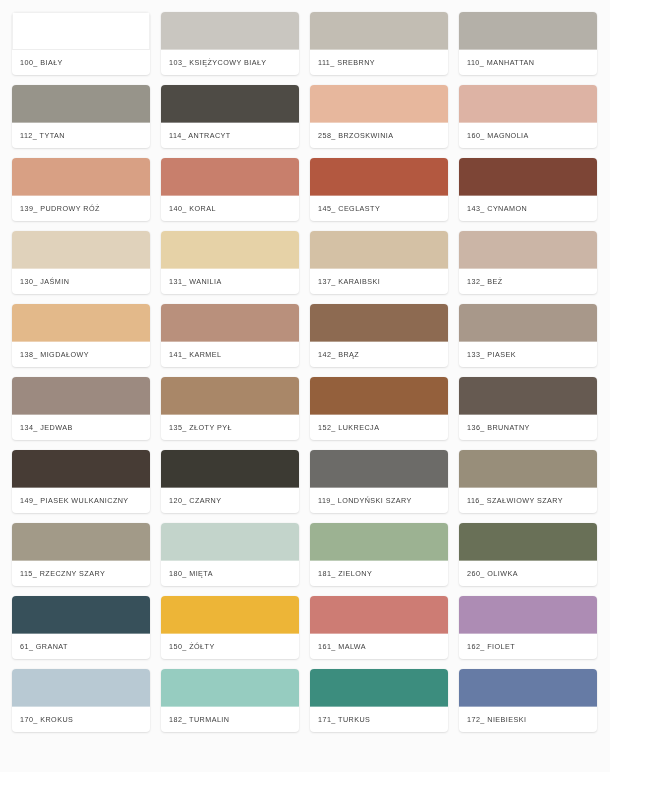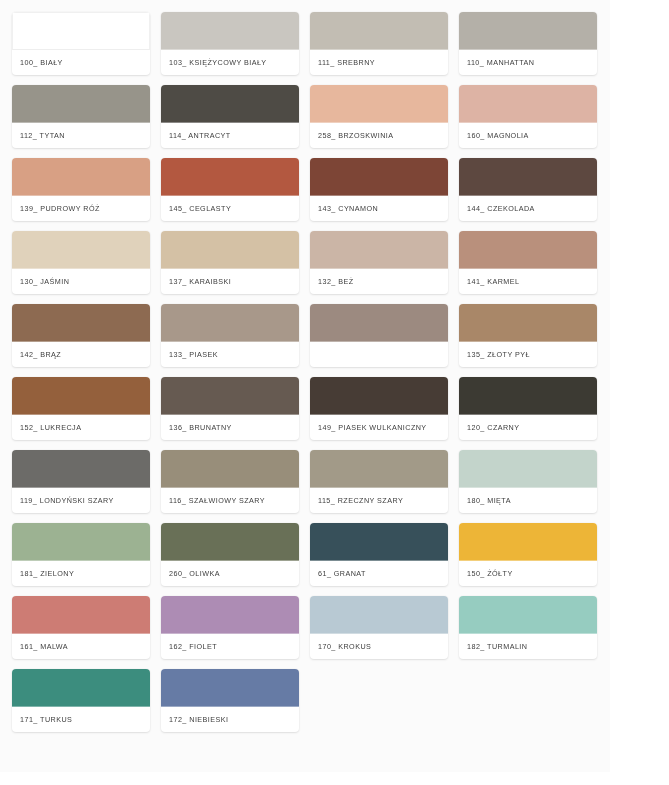--- a/index.html
+++ b/index.html
@@ -114,57 +114,66 @@
       </div>
       <div class="card">
         <div class="swatch" style="background: rgb(221, 179, 164);"></div>
         <div class="card-label">160_ MAGNOLIA</div>
       </div>
       <div class="card">
         <div class="swatch" style="background: rgb(216, 160, 132);"></div>
         <div class="card-label">139_ PUDROWY RÓŻ</div>
       </div>
       <div class="card">
+        <div class="swatch" style="background: rgb(200, 127, 108);"></div>
+        <div class="card-label">140_ KORAL</div>
+      </div>
+      <div class="card">
         <div class="swatch" style="background: rgb(179, 88, 64);"></div>
         <div class="card-label">145_ CEGLASTY</div>
       </div>
       <div class="card">
         <div class="swatch" style="background: rgb(125, 69, 54);"></div>
         <div class="card-label">143_ CYNAMON</div>
       </div>
       <div class="card">
-        <div class="swatch" style="background: rgb(93, 72, 64);"></div>
-        <div class="card-label">144_ CZEKOLADA</div>
-      </div>
-      <div class="card">
         <div class="swatch" style="background: rgb(224, 210, 187);"></div>
         <div class="card-label">130_ JAŚMIN</div>
       </div>
       <div class="card">
+        <div class="swatch" style="background: rgb(230, 210, 167);"></div>
+        <div class="card-label">131_ WANILIA</div>
+      </div>
+      <div class="card">
         <div class="swatch" style="background: rgb(212, 193, 165);"></div>
         <div class="card-label">137_ KARAIBSKI</div>
       </div>
       <div class="card">
         <div class="swatch" style="background: rgb(203, 181, 166);"></div>
         <div class="card-label">132_ BEŻ</div>
       </div>
       <div class="card">
+        <div class="swatch" style="background: rgb(227, 185, 138);"></div>
+        <div class="card-label">138_ MIGDAŁOWY</div>
+      </div>
+      <div class="card">
         <div class="swatch" style="background: rgb(185, 144, 124);"></div>
         <div class="card-label">141_ KARMEL</div>
       </div>
       <div class="card">
         <div class="swatch" style="background: rgb(141, 106, 81);"></div>
         <div class="card-label">142_ BRĄZ</div>
       </div>
       <div class="card">
         <div class="swatch" style="background: rgb(168, 152, 138);"></div>
         <div class="card-label">133_ PIASEK</div>
       </div>
       <div class="card">
         <div class="swatch" style="background: rgb(156, 138, 128);"></div>
+        <div class="card-label">134_ JEDWAB</div>
       </div>
       <div class="card">
         <div class="swatch" style="background: rgb(169, 135, 104);"></div>
         <div class="card-label">135_ ZŁOTY PYŁ</div>
       </div>
       <div class="card">
         <div class="swatch" style="background: rgb(148, 96, 60);"></div>
         <div class="card-label">152_ LUKRECJA</div>
       </div>
       <div class="card">

